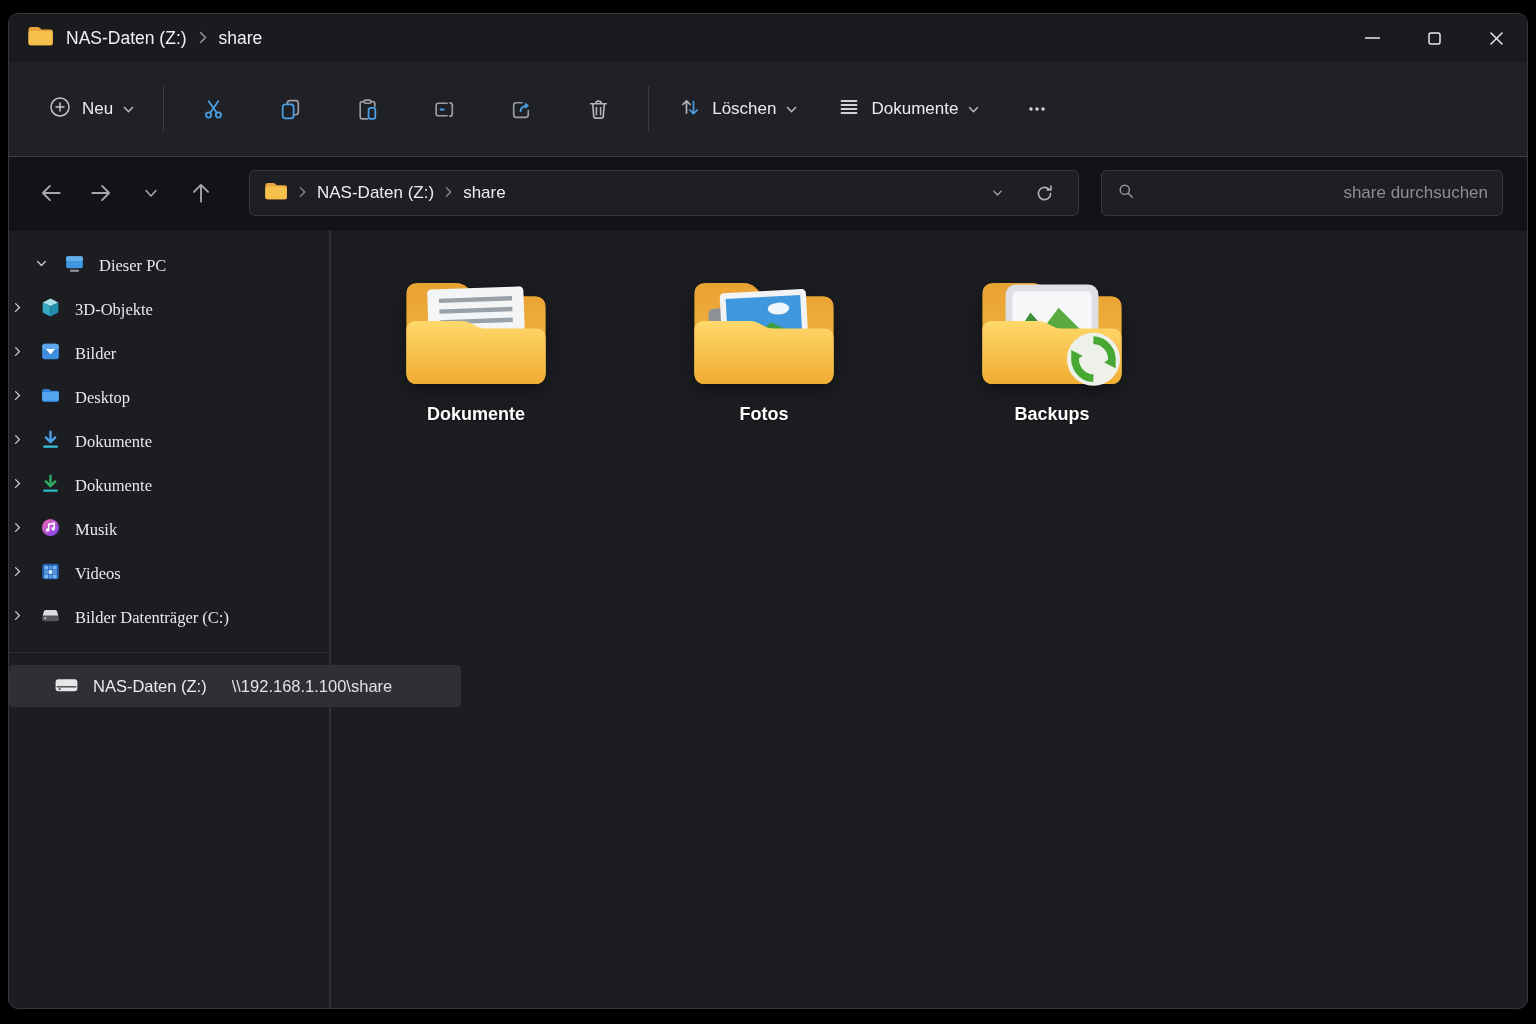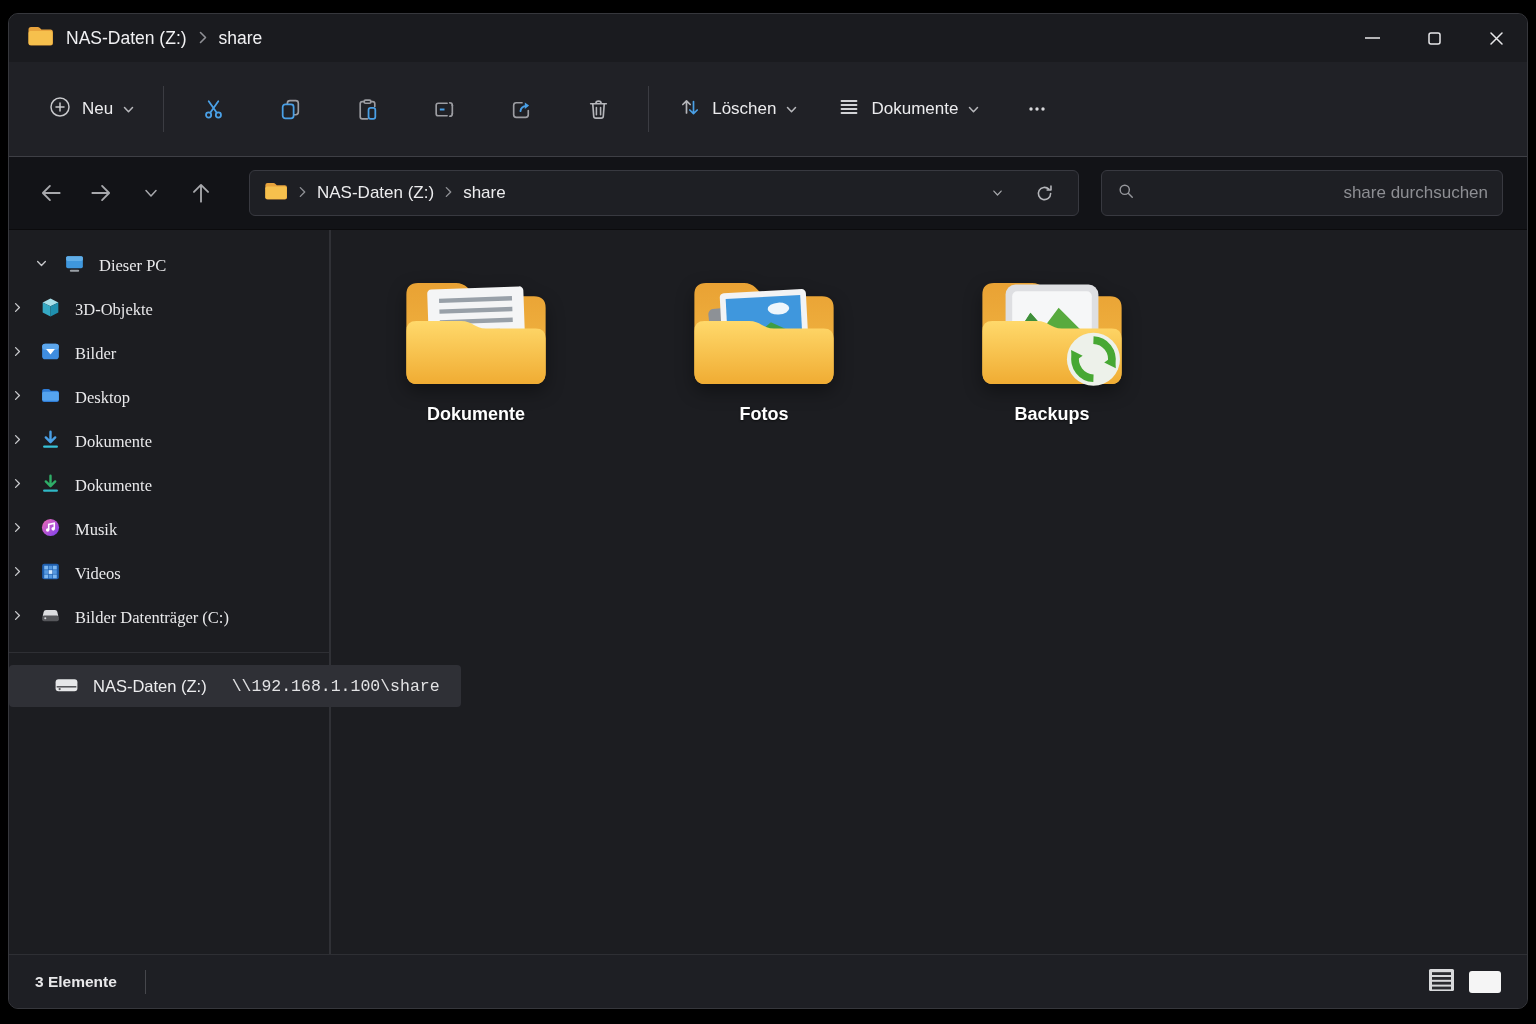--- a/index.html
+++ b/index.html
@@ -49,21 +49,21 @@
   .sidebar { width:322px; flex:0 0 322px; border-right:2px solid #303136; padding-top:14px;
     overflow:visible; position:relative; z-index:2; }
   .side-row { height:44px; display:flex; align-items:center; gap:13px; font-size:16.5px;
     color:#e9e9eb;font-family:Liberation Serif, serif; }
   .lvl0 { padding-left:24px; }
   .lvl1 { }
   .side-divider { height:1px; background:#2e2f34; margin:12px 0; }
   .net-row { height:42px; width:452px; margin-top:6px; background:#2f3036; border-radius:4px;
     display:flex; align-items:center; gap:13px; padding-left:44px; font-size:16.5px;
     position:relative; z-index:3; }
-  .net-row .path { margin-left:12px; color:#e2e2e4;font-family:Liberation Mono, monospace; }
+  .net-row .path { margin-left:12px; color:#e2e2e4; }
 
   .content { flex:1; padding:38px 0 0 60px; display:flex; gap:118px; align-items:flex-start; }
   .tile { width:170px; display:flex; flex-direction:column; align-items:center; }
   .tile svg { filter: drop-shadow(0 7px 9px rgba(0,0,0,.38)); }
   .tile .label { margin-top:10px; font-size:18px; font-weight:700; color:#fff;
     text-shadow:0 1px 2px rgba(0,0,0,.6); }
 
   
   .statusbar { height:54px; flex:0 0 54px; background:#1e1f24; border-top:1px solid #2e2f34;
     display:flex; align-items:center; padding:0 26px; font-size:15.5px; }
@@ -534,30 +534,14 @@
             <polygon points="88.5,60.5 81.5,57 88,52.5" fill="#47a833"></polygon>
             <path d="M75 66.5 a11.5 11.5 0 0 1 -10.8 -14" fill="none" stroke="#47a833" stroke-width="4.6"></path>
             <polygon points="61.5,49.5 68.5,53 62,57.5" fill="#47a833"></polygon>
           </g>
         </svg>
         <div class="label">Backups</div>
       </div>
     </div>
   </div>
 
-  <div class="statusbar">
-    <span class="count">3 Elemente</span>
-    <span class="vsep"></span>
-    <div class="view-toggles">
-      <span>
-        <svg width="27" height="24" viewBox="0 0 27 24">
-          <rect x="1" y="1" width="25" height="22" rx="1.5" fill="#d9dadc"></rect>
-          <rect x="4" y="4.2" width="19" height="2.8" fill="#2a2b2f"></rect>
-          <rect x="4" y="9" width="19" height="2.8" fill="#2a2b2f"></rect>
-          <rect x="4" y="13.8" width="19" height="2.8" fill="#2a2b2f"></rect>
-          <rect x="4" y="18.6" width="19" height="2.8" fill="#2a2b2f"></rect>
-        </svg>
-      </span>
-      <span class="view-rect-active"></span>
-    </div>
-  </div>
 
 </div>
 
 </body></html>

